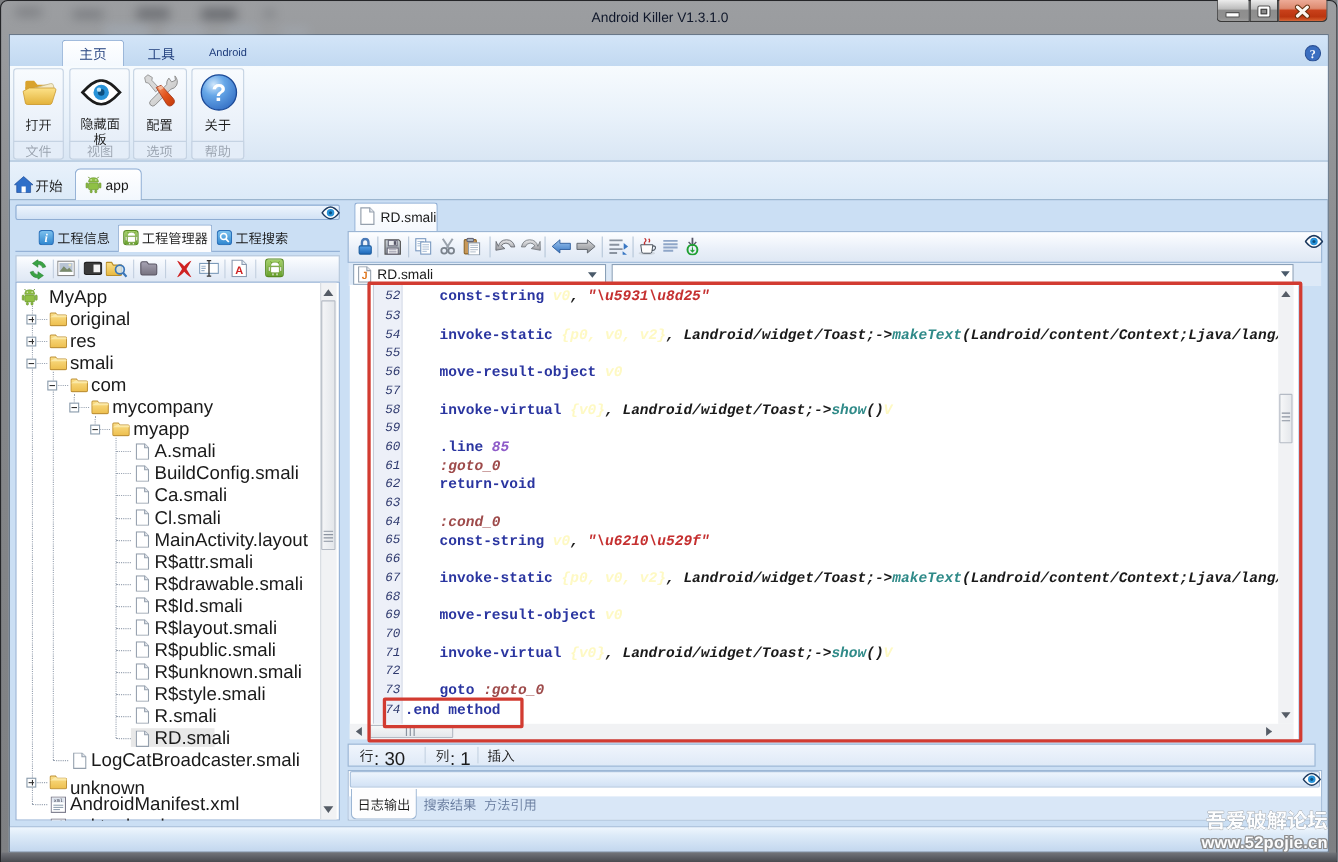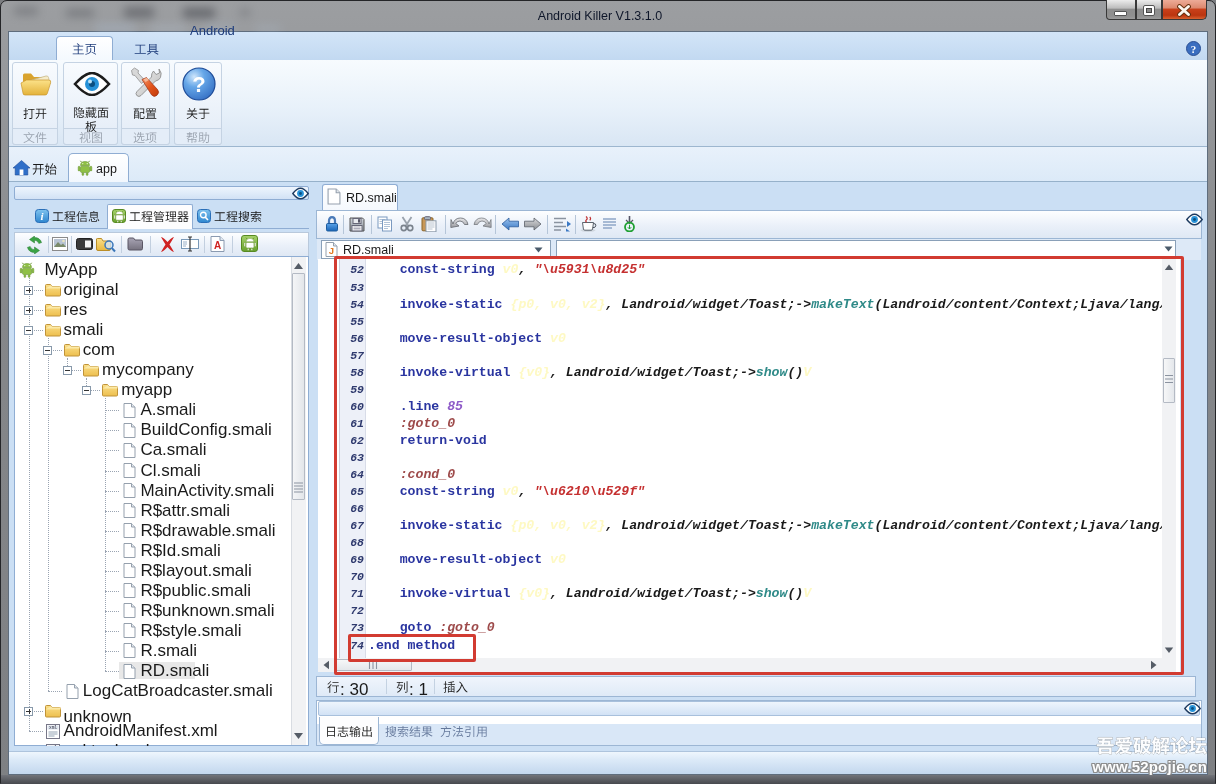--- a/index.html
+++ b/index.html
@@ -47,21 +47,21 @@
       <use href="#g0" x="0"></use>
       <use href="#g1" x="1000"></use>
     </g>
   </svg>
 <svg class="" style="position:absolute;left:134px;top:40.5px;" width="27.0" height="16">
     <g transform="translate(0 12.75) scale(0.01250)" fill="#1e3c7b">
       <use href="#g2" x="0"></use>
       <use href="#g3" x="1000"></use>
     </g>
   </svg>
-<div class="abs" style="left:190px;top:23px;font-size:13px;color:#1e3c7b">Android</div>
+<div class="abs" style="left:190px;top:43px;font-size:10px;color:#1e3c7b">Android</div>
 <svg class="abs" style="left:1186px;top:41px" width="15" height="15">
     <circle cx="7.5" cy="7.5" r="7" fill="#3a6ec0"></circle>
     <circle cx="7.5" cy="7.5" r="7" fill="none" stroke="#2a4f93"></circle>
     <text x="7.5" y="11.5" font-size="11" font-weight="bold" fill="#fff" text-anchor="middle" font-family="Liberation Serif">?</text>
   </svg>
 <div class="abs" style="left:9px;top:60px;width:1198px;height:87px;background:linear-gradient(#f7fbfe,#e8f1fa 55%,#d9e6f4);border-bottom:1px solid #9db6cf"></div>
 <div class="abs" style="left:12px;top:62px;width:46px;height:83px;background:linear-gradient(#f8fbfe,#e9f0f9 70%,#e2ebf6);border:1px solid #c5d3e3;border-radius:3px"></div>
 <div class="abs" style="left:12px;top:128px;width:46px;height:17px;background:#e4edf8;border:1px solid #c5d3e3;border-radius:0 0 3px 3px"></div>
 <div class="abs" style="left:63px;top:62px;width:55px;height:83px;background:linear-gradient(#f8fbfe,#e9f0f9 70%,#e2ebf6);border:1px solid #c5d3e3;border-radius:3px"></div>
 <div class="abs" style="left:63px;top:128px;width:55px;height:17px;background:#e4edf8;border:1px solid #c5d3e3;border-radius:0 0 3px 3px"></div>
@@ -454,21 +454,21 @@
 <svg class="abs" style="left:123.4px;top:463.0px" width="13" height="15" viewBox="0 0 13 15">
     <path d="M1 0.5 L8.5 0.5 L12 4 L12 14.5 L1 14.5 Z" fill="#fff" stroke="#95a0ad"></path>
     <path d="M8.5 0.5 L8.5 4 L12 4" fill="#e4e8ee" stroke="#95a0ad"></path>
   </svg>
 <div class="abs t12" style="left:140.4px;top:462.5px;line-height:16px">Cl.smali</div>
 <div class="abs" style="left:105.4px;top:490.55px;width:14.0px;border-top:1px dotted #9aa4b2"></div>
 <svg class="abs" style="left:123.4px;top:483.05px" width="13" height="15" viewBox="0 0 13 15">
     <path d="M1 0.5 L8.5 0.5 L12 4 L12 14.5 L1 14.5 Z" fill="#fff" stroke="#95a0ad"></path>
     <path d="M8.5 0.5 L8.5 4 L12 4" fill="#e4e8ee" stroke="#95a0ad"></path>
   </svg>
-<div class="abs t12" style="left:140.4px;top:482.55px;line-height:16px">MainActivity.smali</div>
+<div class="abs t12" style="left:140.4px;top:482.55px;line-height:16px">MainActivity.layout</div>
 <div class="abs" style="left:105.4px;top:510.6px;width:14.0px;border-top:1px dotted #9aa4b2"></div>
 <svg class="abs" style="left:123.4px;top:503.1px" width="13" height="15" viewBox="0 0 13 15">
     <path d="M1 0.5 L8.5 0.5 L12 4 L12 14.5 L1 14.5 Z" fill="#fff" stroke="#95a0ad"></path>
     <path d="M8.5 0.5 L8.5 4 L12 4" fill="#e4e8ee" stroke="#95a0ad"></path>
   </svg>
 <div class="abs t12" style="left:140.4px;top:502.6px;line-height:16px">R$attr.smali</div>
 <div class="abs" style="left:105.4px;top:530.6500000000001px;width:14.0px;border-top:1px dotted #9aa4b2"></div>
 <svg class="abs" style="left:123.4px;top:523.1500000000001px" width="13" height="15" viewBox="0 0 13 15">
     <path d="M1 0.5 L8.5 0.5 L12 4 L12 14.5 L1 14.5 Z" fill="#fff" stroke="#95a0ad"></path>
     <path d="M8.5 0.5 L8.5 4 L12 4" fill="#e4e8ee" stroke="#95a0ad"></path>
@@ -687,21 +687,21 @@
 <svg class="abs" style="left:534px;top:247px" width="9" height="6">
     <path d="M0.5 0.5 L8.5 0.5 L4.5 5.5 Z" fill="#4a5a6a"></path>
   </svg>
 <div class="abs" style="left:556px;top:240px;width:620px;height:19px;background:#fff;border:1px solid #8aa0b8"></div>
 <svg class="abs" style="left:1164px;top:246px" width="9" height="6">
     <path d="M0.5 0.5 L8.5 0.5 L4.5 5.5 Z" fill="#4a5a6a"></path>
   </svg>
 <div class="abs" style="left:318px;top:259px;width:862px;height:413px;background:#fff"></div>
 <div class="abs" style="left:339px;top:259px;width:1px;height:399px;background:#c8cdd8"></div>
 <div class="abs" style="left:340px;top:259px;width:26px;height:399px;background:#edf0f8;border-right:1px solid #d8dce8"></div>
-<pre class="abs" style="left:340px;top:261.48px;width:24px;text-align:right;font-size:11.5px;line-height:17.05px;font-style:italic;font-weight:bold;color:#2f3a6e">52
+<pre class="abs" style="left:340px;top:261.48px;width:24px;text-align:right;font-size:11.5px;line-height:17.05px;font-style:italic;font-weight:normal;color:#2f3a6e">52
 53
 54
 55
 56
 57
 58
 59
 60
 61
 62

